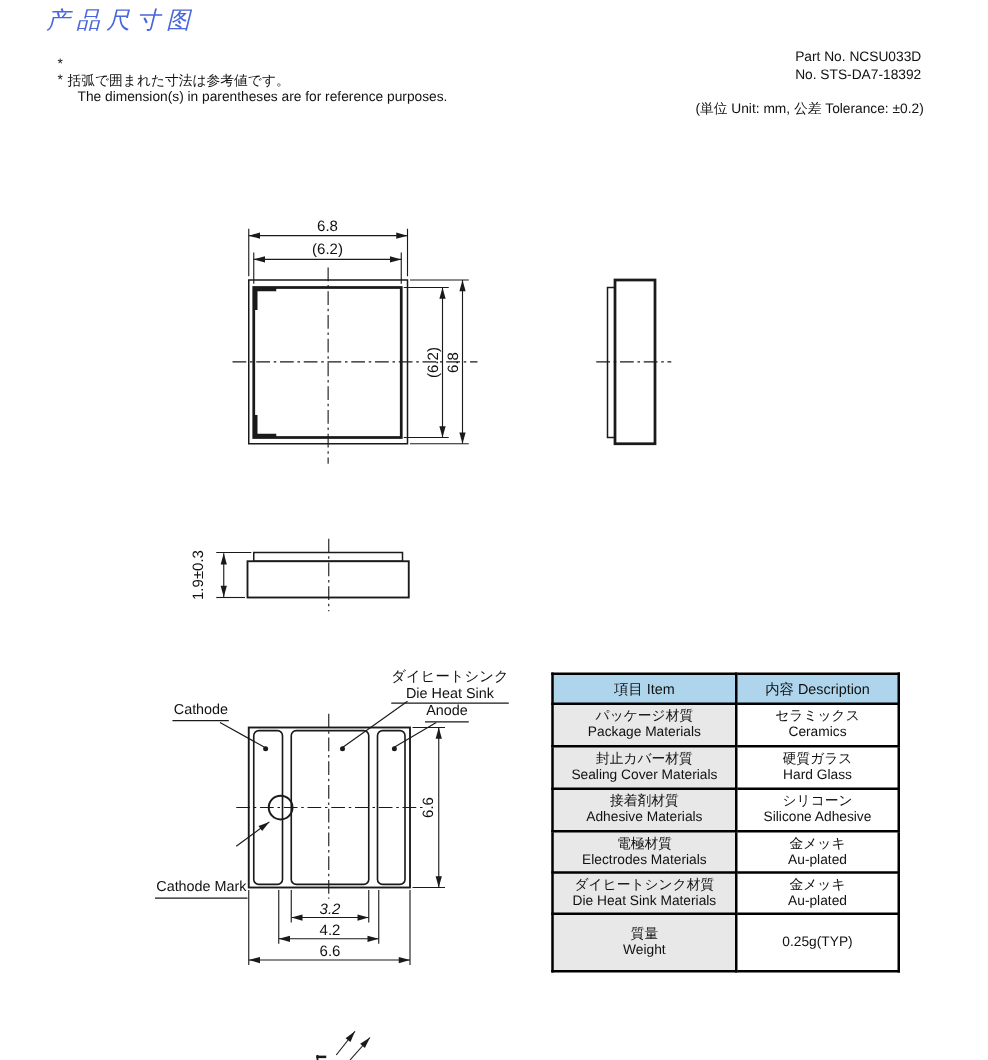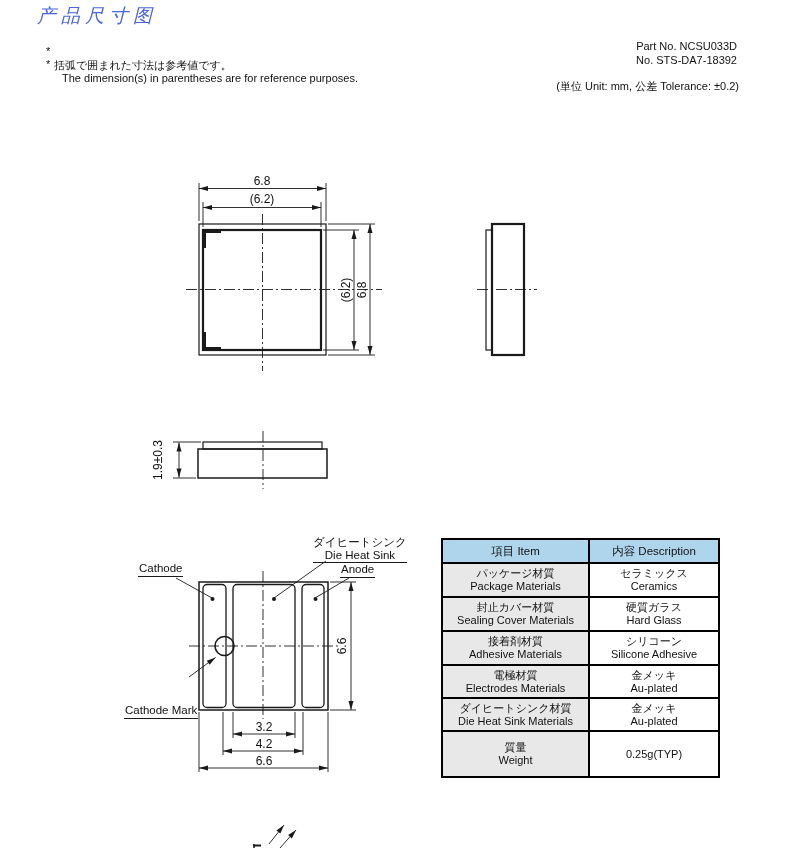--- a/index.html
+++ b/index.html
@@ -168,21 +168,21 @@
       <line class="leader" x1="269" y1="844" x2="284" y2="825" stroke-width="1.3" marker-end="url(#ar)"></line>
       <line class="leader" x1="280" y1="848" x2="296" y2="830" stroke-width="1.3" marker-end="url(#ar)"></line>
     </g>
   </svg>
 
   <div class="dimtext" style="left:262px;top:174px;">6.8</div>
   <div class="dimtext" style="left:262px;top:192px;">(6.2)</div>
   <div class="dimtext rot" style="left:346px;top:290px;">(6.2)</div>
   <div class="dimtext rot" style="left:362px;top:290px;">6.8</div>
   <div class="dimtext rot" style="left:158px;top:460px;">1.9±0.3</div>
-  <div class="dimtext" style="left:264px;top:720px;">3.2</div>
+  <div class="dimtext" style="left:264px;top:720px;font-style:italic;">3.2</div>
   <div class="dimtext" style="left:264px;top:737px;">4.2</div>
   <div class="dimtext" style="left:264px;top:754px;">6.6</div>
   <div class="dimtext rot" style="left:342px;top:646px;">6.6</div>
 
   <div class="lbl" style="left:138px;top:562px;">Cathode</div>
   <div class="lbl-stack" style="left:313px;top:536px;">
     <div class="jp">ダイヒートシンク</div>
     <div class="en">Die Heat Sink</div>
   </div>
   <div class="lbl" style="left:340px;top:563px;">Anode</div>

